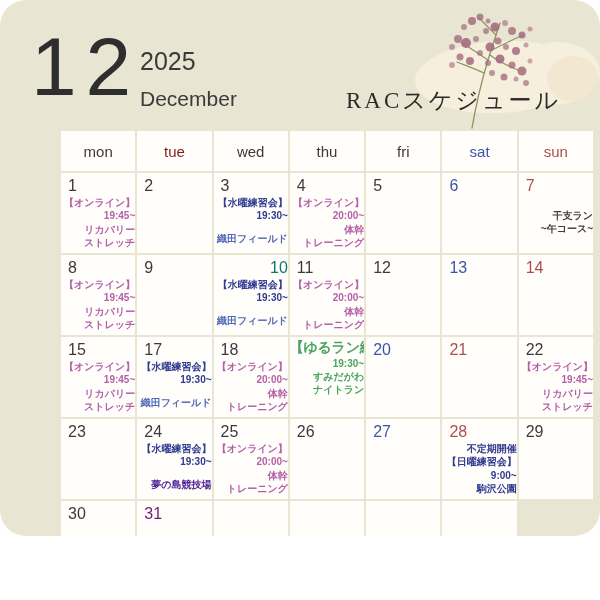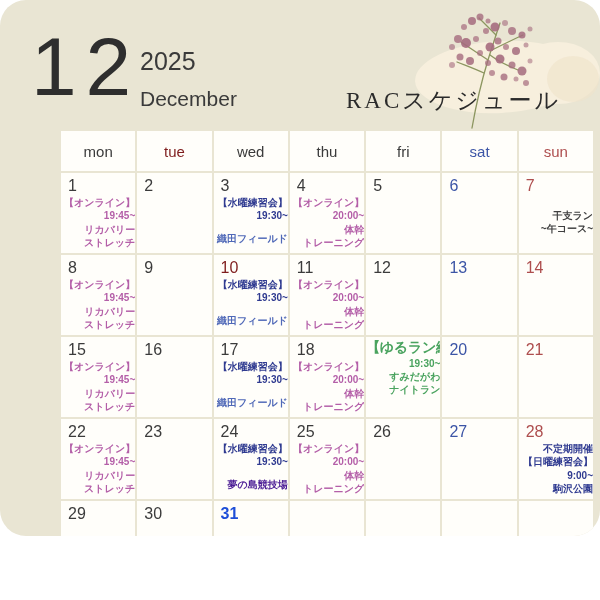--- a/index.html
+++ b/index.html
@@ -151,21 +151,21 @@
           <div class="evline">【オンライン】</div>
           <div class="evline">19:45~</div>
           <div class="evline">リカバリー</div>
           <div class="evline">ストレッチ</div>
         </div>
       </div>
       <div class="cell daycell">
         <div class="daynum" style="color: rgb(59, 59, 59);">9</div>
       </div>
       <div class="cell daycell">
-        <div class="daynum" style="color: #7f1d1d;">10</div>
+        <div class="daynum" style="color: #0f766e; text-align: right;">10</div>
         <div class="event-seg" style="color: rgb(47, 58, 144);">
           <div class="evline">【水曜練習会】</div>
           <div class="evline">19:30~</div>
         </div>
         <div class="event-seg" style="color: rgb(80, 105, 184);">
           <div class="evline">織田フィールド</div>
         </div>
       </div>
       <div class="cell daycell">
         <div class="daynum" style="color: rgb(59, 59, 59);">11</div>
@@ -186,23 +186,20 @@
         <div class="daynum" style="color: rgb(174, 78, 78);">14</div>
       </div>
       <div class="cell daycell">
         <div class="daynum" style="color: rgb(59, 59, 59);">15</div>
         <div class="event-seg" style="color: rgb(180, 95, 168);">
           <div class="evline">【オンライン】</div>
           <div class="evline">19:45~</div>
           <div class="evline">リカバリー</div>
           <div class="evline">ストレッチ</div>
         </div>
-      </div>
-      <div class="cell daycell">
-        <div class="daynum" style="color: rgb(59, 59, 59);">16</div>
       </div>
       <div class="cell daycell">
         <div class="daynum" style="color: rgb(59, 59, 59);">17</div>
         <div class="event-seg" style="color: rgb(47, 58, 144);">
           <div class="evline">【水曜練習会】</div>
           <div class="evline">19:30~</div>
         </div>
         <div class="event-seg" style="color: rgb(80, 105, 184);">
           <div class="evline">織田フィールド</div>
         </div>
@@ -276,21 +273,21 @@
           <div class="evline">駒沢公園</div>
         </div>
       </div>
       <div class="cell daycell">
         <div class="daynum" style="color: rgb(59, 59, 59);">29</div>
       </div>
       <div class="cell daycell">
         <div class="daynum" style="color: rgb(59, 59, 59);">30</div>
       </div>
       <div class="cell daycell">
-        <div class="daynum" style="color: #1d4ed8; font-weight: bold;">31</div>
+        <div class="daynum" style="color: #701a75;">31</div>
       </div>
       <div class="cell daycell">
         <div class="daynum" style="color: rgb(59, 59, 59);"></div>
       </div>
       <div class="cell daycell">
         <div class="daynum" style="color: rgb(59, 59, 59);"></div>
       </div>
       <div class="cell daycell">
         <div class="daynum" style="color: rgb(59, 59, 59);"></div>
       </div>

